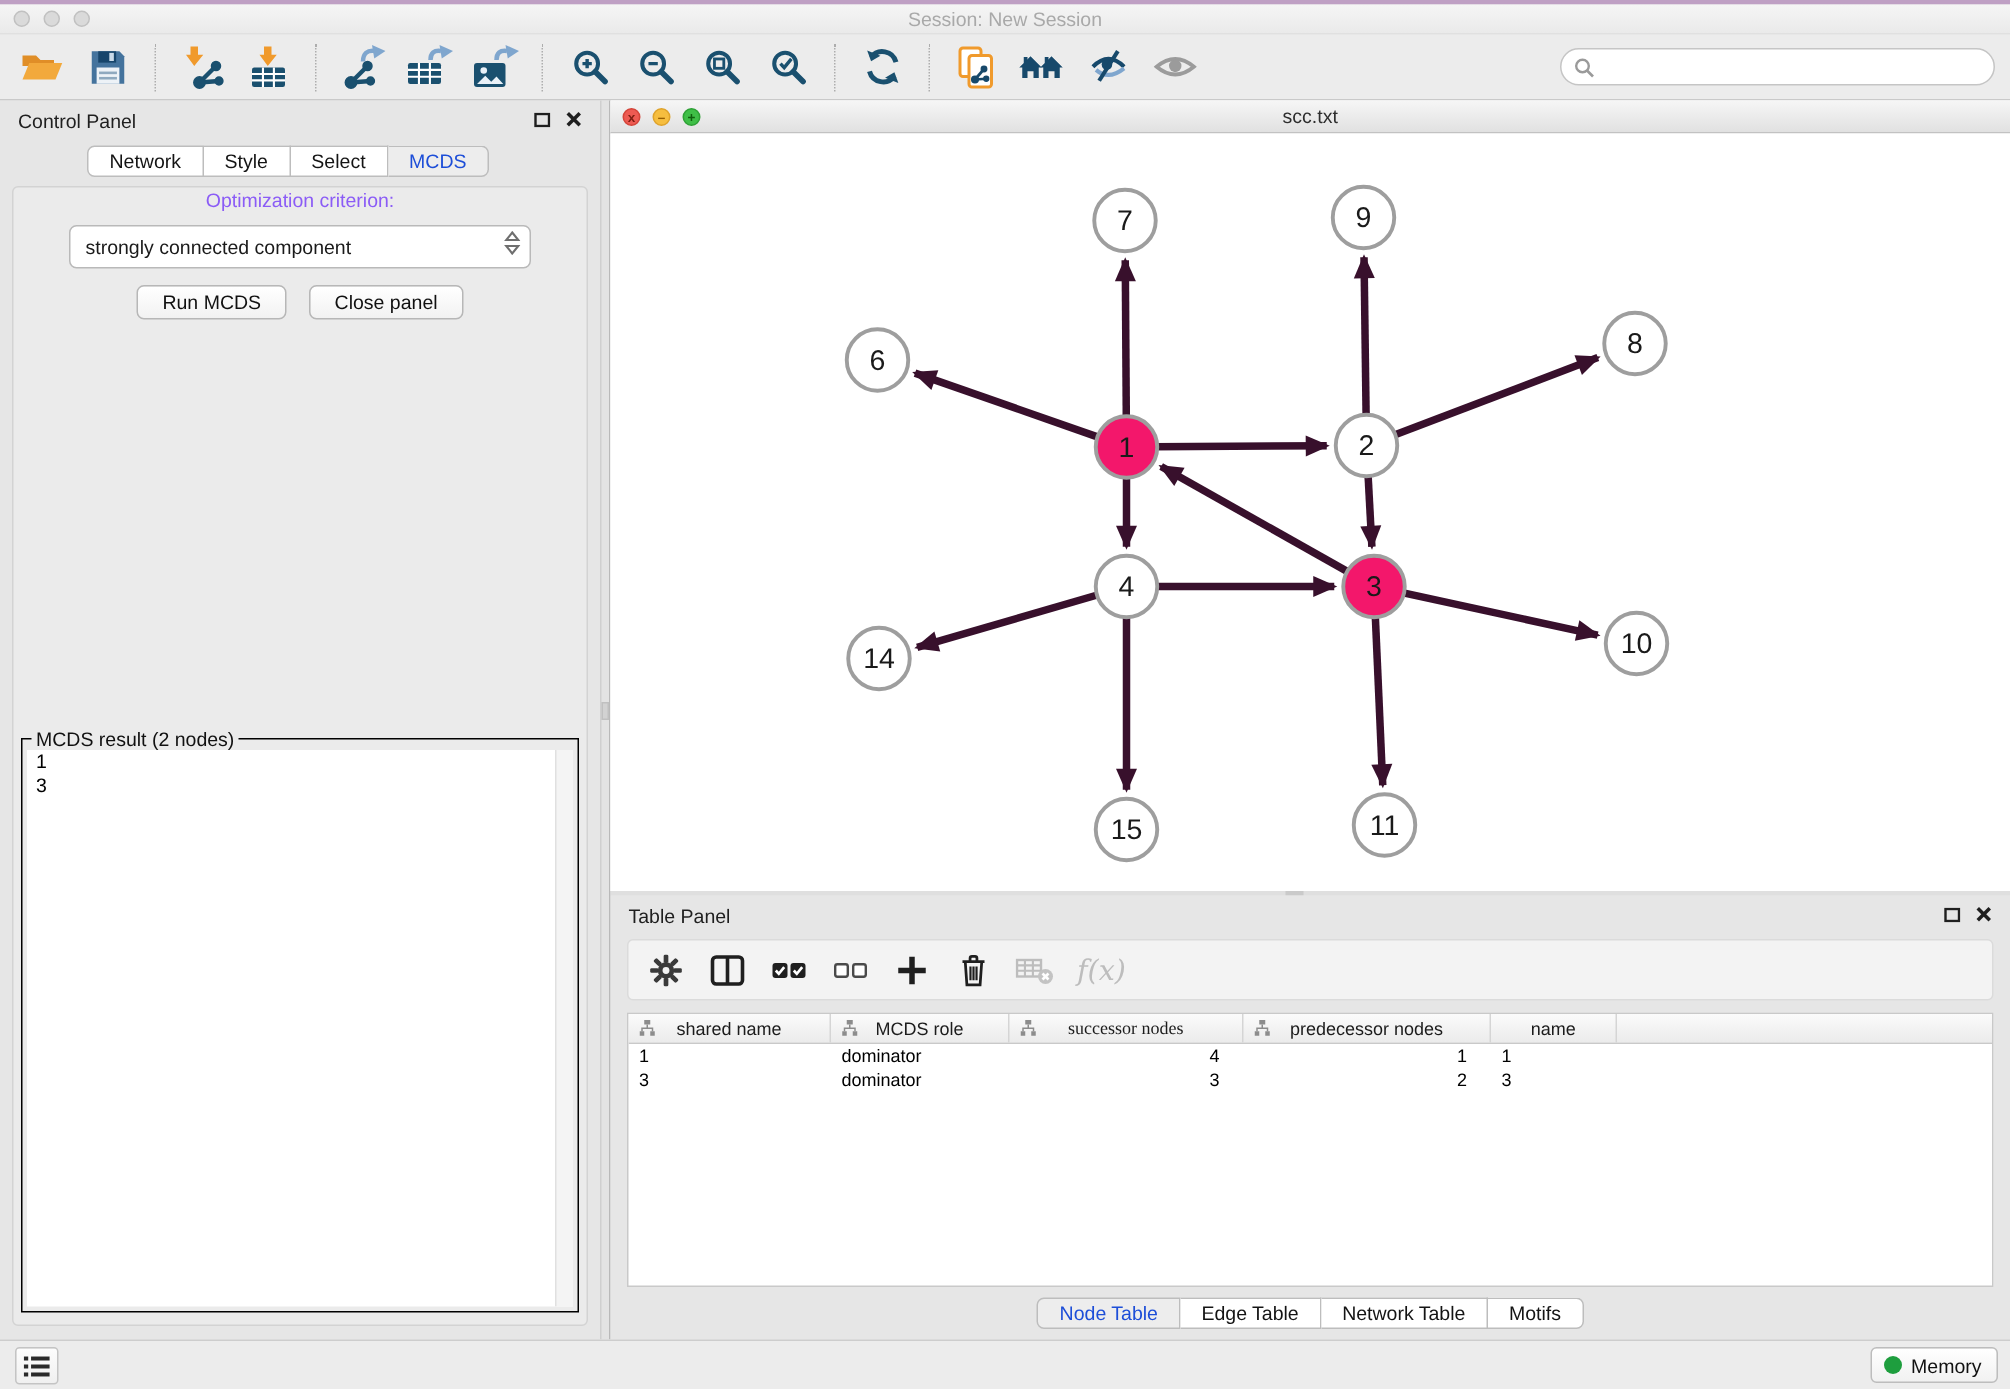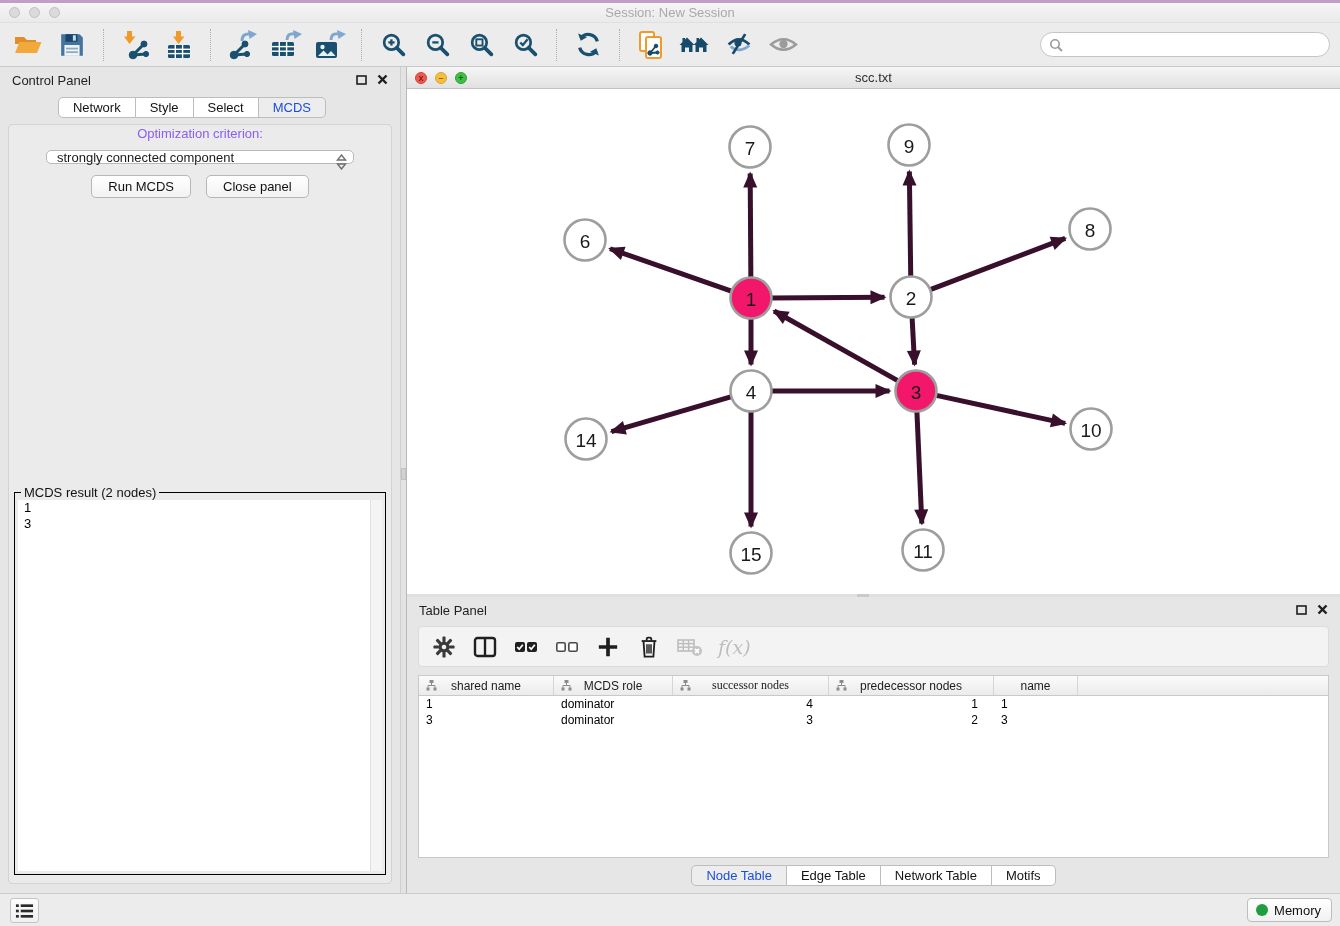--- a/index.html
+++ b/index.html
@@ -39,21 +39,21 @@
     border:1px solid #C0C0C0; }
   .cp-tabs { position:absolute; top:30px; left:0; right:16px; display:flex; justify-content:center; }
   .seg-tab { height:21px; line-height:19px; padding:0 14px; background:#FFFFFF; border:1px solid #BDBDBD;
     border-left:none; font-size:13px; color:#141414; cursor:default; }
   .seg-tab:first-child { border-left:1px solid #BDBDBD; border-radius:5px 0 0 5px; }
   .seg-tab:last-child { border-radius:0 5px 5px 0; }
   .seg-tab.selected { background:#EDEDED; color:#1d4ed8; }
   .cp-panel { position:absolute; top:57px; left:8px; right:8px; bottom:9px;
     background:#EBEBEB; border:1px solid #D3D3D3; border-radius:4px; }
   .opt-label { margin-top:1px; text-align:center; font-size:13px; color:#8b5cf6; }
-  .dropdown { margin:9px auto 0; width:308px; height:14px; background:#fff; border:1px solid #B9B9B9;
+  .dropdown { margin:9px auto 0; width:308px; height:29px; background:#fff; border:1px solid #B9B9B9;
     border-radius:5px; display:flex; align-items:center; font-size:13px; padding-left:10px; position:relative; }
   .dropdown .stepper { position:absolute; right:6px; top:3px; }
   .cp-buttons { display:flex; justify-content:center; gap:15px; margin-top:11px; }
   .cp-buttons .btn { height:23px; padding:0 16px; font-size:13px; color:#111;
     background:linear-gradient(#FFFFFF,#F2F2F2); border:1px solid #B7B7B7; border-radius:5px;
     font-family:inherit; }
   .result-fieldset { position:absolute; left:5px; right:5px; top:367px; bottom:8px;
     border:1px solid #000000; }
   .result-legend { position:absolute; top:-8px; left:6px; background:#EBEBEB; padding:0 3px;
     font-size:13px; color:#111; }

